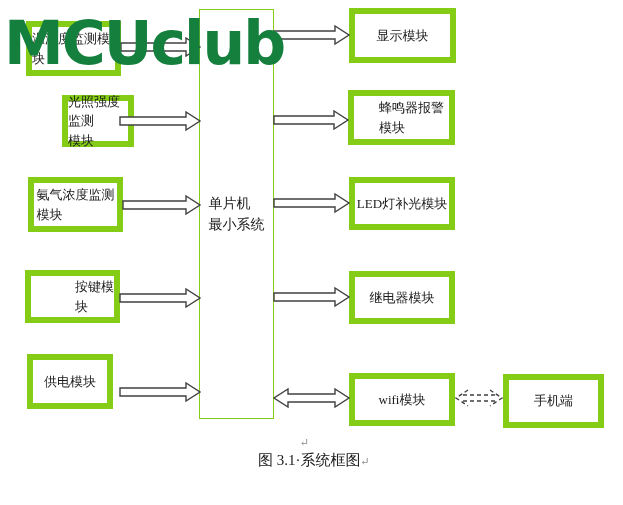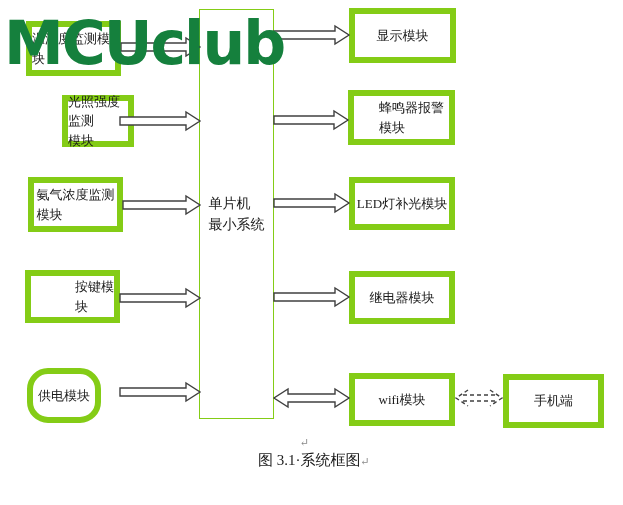--- a/index.html
+++ b/index.html
@@ -24,21 +24,21 @@
     color: #1a1a1a;
     white-space: pre-line;
     z-index: 2;
   }
   .box.thin { border-width: 1px; }
   
   #box-l1 { left: 26px;  top: 21px;  width: 95px;  height: 55px; }
   #box-l2 { left: 25px;  top: 95px;  width: 72px;  height: 52px; margin-left: 37px; }
   #box-l3 { left: 28px;  top: 177px; width: 95px;  height: 55px; }
   #box-l4 { left: 25px;  top: 270px; width: 95px;  height: 53px; padding-left: 44px; }
-  #box-l5 { left: 27px;  top: 368px; width: 74px;  height: 55px; border-radius: 21px; }
+  #box-l5 { left: 27px;  top: 354px; width: 86px;  height: 55px; }
   
   #box-c  { left: 199px; top: 9px;   width: 75px;  height: 410px; font-size: 14px; }
   
   #box-r1 { left: 349px; top: 8px;   width: 107px; height: 55px; }
   #box-r2 { left: 348px; top: 90px;  width: 107px; height: 55px; padding-left: 25px; }
   #box-r3 { left: 349px; top: 177px; width: 106px; height: 53px; }
   #box-r4 { left: 349px; top: 271px; width: 106px; height: 53px; }
   #box-r5 { left: 349px; top: 373px; width: 106px; height: 53px; }
   #box-ph { left: 503px; top: 374px; width: 101px; height: 54px; }
 

